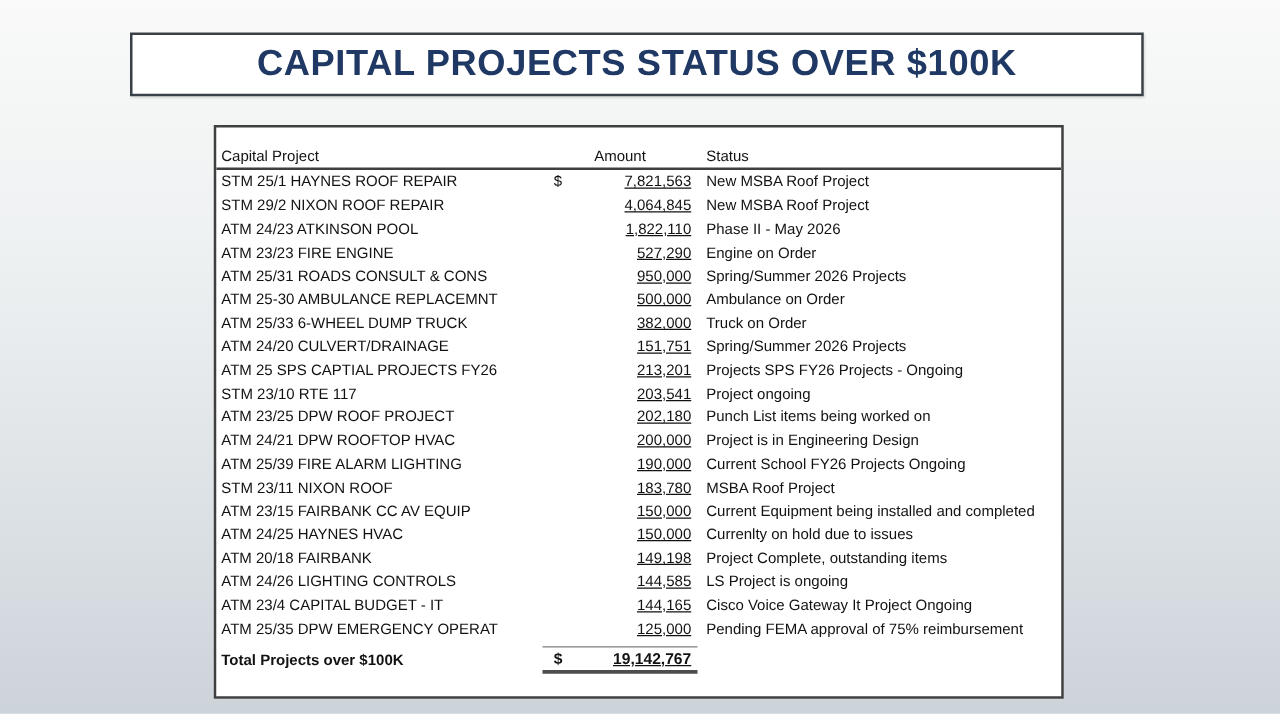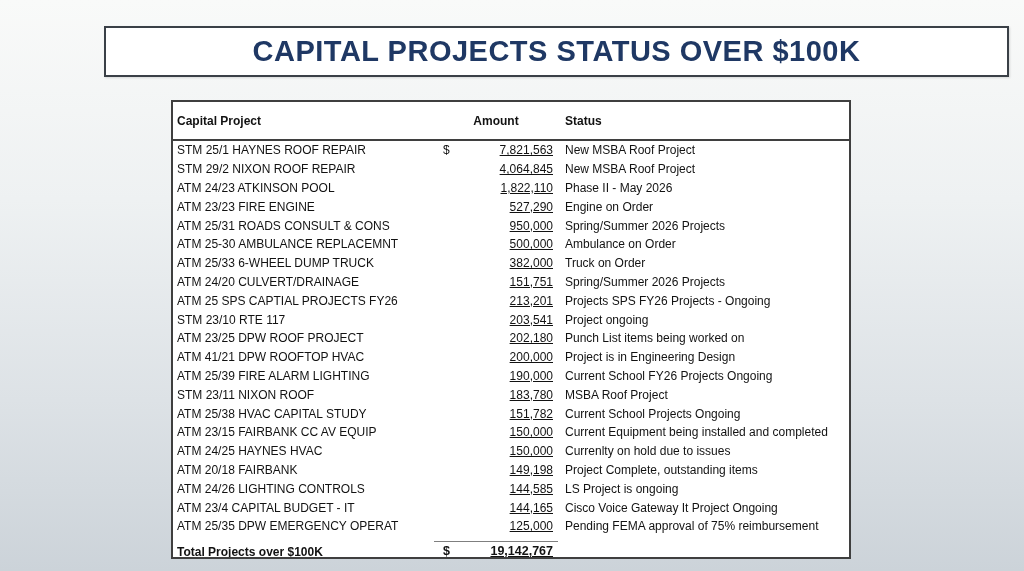--- a/index.html
+++ b/index.html
@@ -7,21 +7,21 @@
   body {
     position: relative;
     font-family: "Liberation Sans", sans-serif;
     background: linear-gradient(180deg, #f9faf9 0%, #eef1f2 35%, #dde2e6 70%, #ccd3d9 100%);
   }
 
   
   .title-box {
     position: absolute;
     left: 104px; top: 26px;
-    width: 905px; height: 51px;
+    width: 811px; height: 51px;
     background: #ffffff;
     border: 2px solid #3a4047;
     display: flex; align-items: center; justify-content: center;
     box-shadow: 1px 1px 2px rgba(0,0,0,0.12);
   }
   .title-box h1 {
     color: #1f3864;
     font-size: 29px;
     font-weight: 700;
     letter-spacing: 0.5px;
@@ -40,23 +40,24 @@
     font-size: 12px;
   }
   .thead, .trow {
     display: grid;
     grid-template-columns: 261px 124px 1fr;
     align-items: center;
     height: 18.8px;
     white-space: nowrap;
   }
   .thead {
-    height: 39px;
+    height: 21px;
     border-bottom: 2px solid #3f3f3f;
-    font-weight: 700;
+    font-weight: 400;
+    margin-top: 13px;
   }
   .c1 { padding-left: 4px; overflow: hidden; }
   .c2 {
     display: flex; align-items: center; justify-content: space-between;
     padding: 0 5px 0 9px;
   }
   .c2 .num { text-align: right; text-decoration: underline; }
   .thead .c2 { justify-content: center; padding: 0; }
   .c3 { padding-left: 7px; overflow: hidden; }
 
@@ -171,21 +172,21 @@
       </div>
       <div class="trow">
         <span class="c1">ATM 23/25 DPW ROOF PROJECT</span>
         <span class="c2">
           <span class="cur"></span>
           <span class="num">202,180</span>
         </span>
         <span class="c3">Punch List items being worked on</span>
       </div>
       <div class="trow">
-        <span class="c1">ATM 41/21 DPW ROOFTOP HVAC</span>
+        <span class="c1">ATM 24/21 DPW ROOFTOP HVAC</span>
         <span class="c2">
           <span class="cur"></span>
           <span class="num">200,000</span>
         </span>
         <span class="c3">Project is in Engineering Design</span>
       </div>
       <div class="trow">
         <span class="c1">ATM 25/39 FIRE ALARM LIGHTING</span>
         <span class="c2">
           <span class="cur"></span>
@@ -193,28 +194,20 @@
         </span>
         <span class="c3">Current School FY26 Projects Ongoing</span>
       </div>
       <div class="trow">
         <span class="c1">STM 23/11 NIXON ROOF</span>
         <span class="c2">
           <span class="cur"></span>
           <span class="num">183,780</span>
         </span>
         <span class="c3">MSBA Roof Project</span>
-      </div>
-      <div class="trow">
-        <span class="c1">ATM 25/38 HVAC CAPITAL STUDY</span>
-        <span class="c2">
-          <span class="cur"></span>
-          <span class="num">151,782</span>
-        </span>
-        <span class="c3">Current School Projects Ongoing</span>
       </div>
       <div class="trow">
         <span class="c1">ATM 23/15 FAIRBANK CC AV EQUIP</span>
         <span class="c2">
           <span class="cur"></span>
           <span class="num">150,000</span>
         </span>
         <span class="c3">Current Equipment being installed and completed</span>
       </div>
       <div class="trow">

